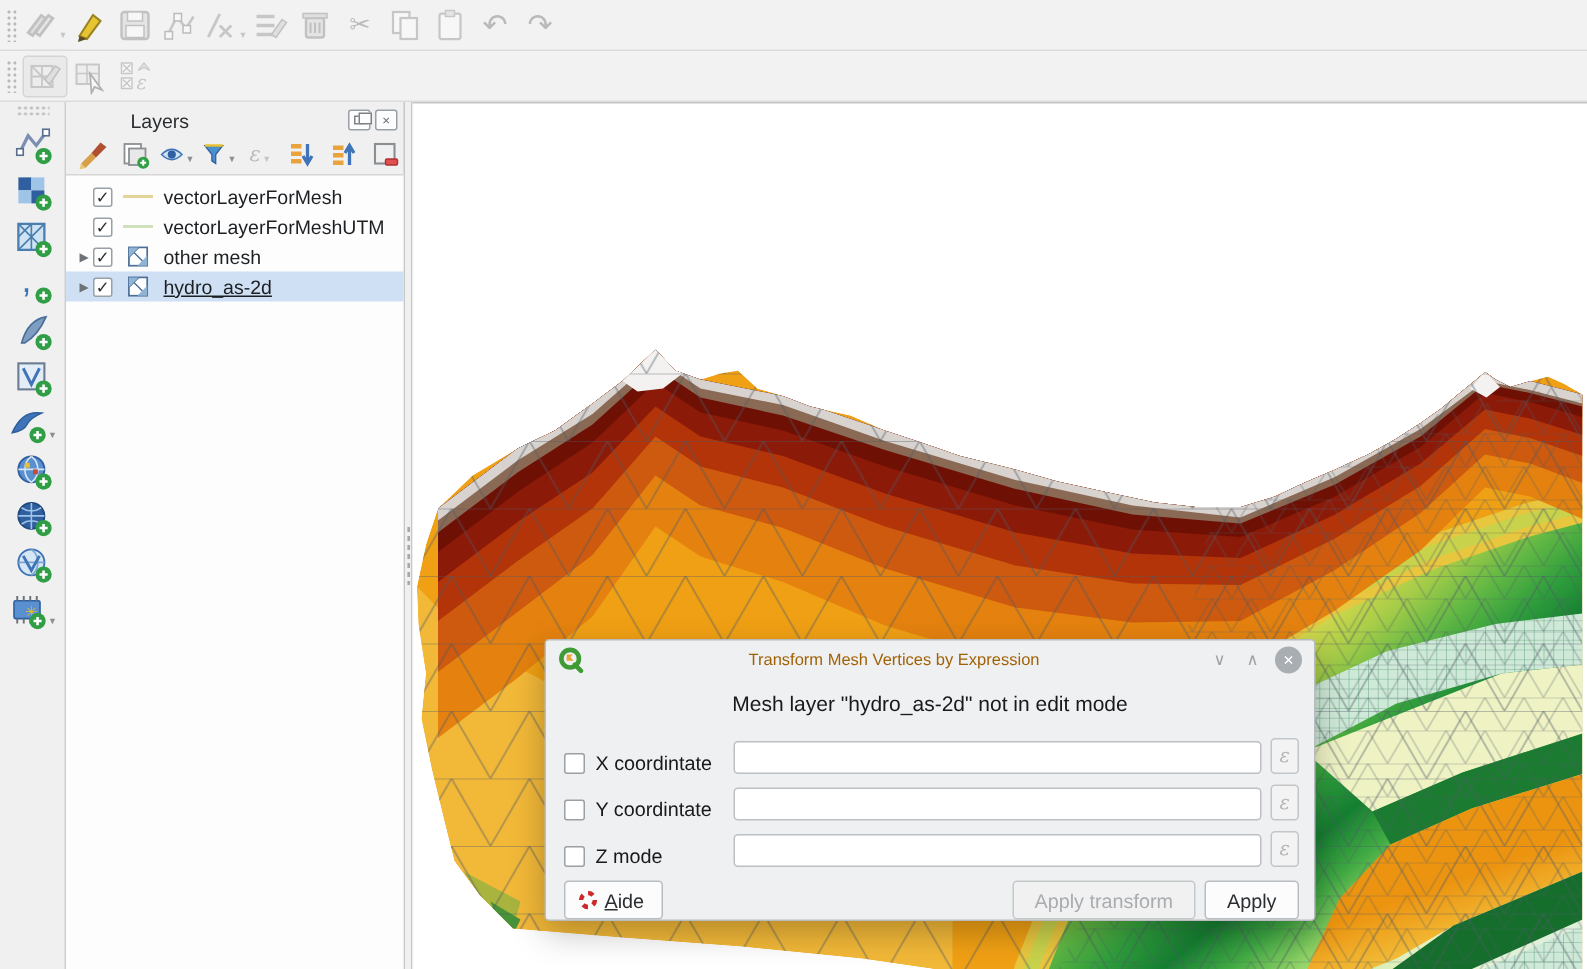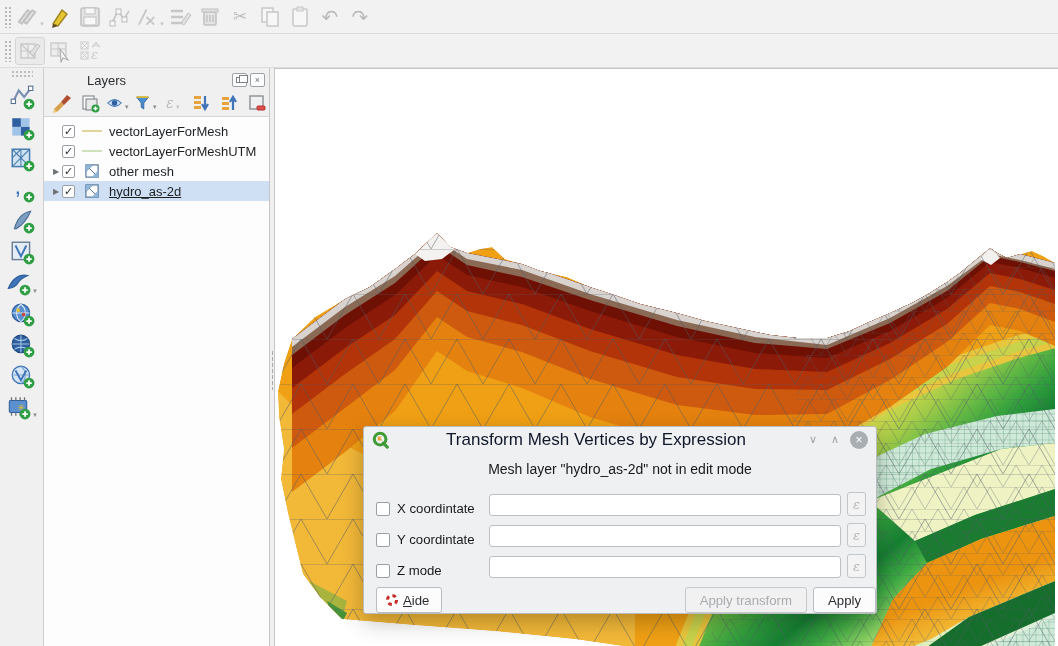--- a/index.html
+++ b/index.html
@@ -59,35 +59,35 @@
 
   
   .canvas { flex:1; position:relative; background:#ffffff; border-top:1px solid #c6c6c6; overflow:hidden; }
   #terrain { position:absolute; left:0; top:0; }
 
   
   .dialog { position:absolute; left:88px; top:357px; width:514px; height:188px;
     background:#eff0f1; border:1px solid #b9bcbe; border-radius:3px;
     box-shadow:0 8px 22px rgba(0,0,0,.25); display:flex; flex-direction:column; }
   .dlg-titlebar { height:27px; display:flex; align-items:center; padding:0 8px; }
-  .dlg-title { flex:1; text-align:center; color:#0f172a; font-size:17px; }
+  .dlg-title { flex:1; text-align:center; color:#a16207; font-size:11px; }
   .dlg-chevron { font-size:11px; color:#9ea2a5; width:22px; text-align:center; }
   .dlg-close { width:18px; height:18px; border-radius:50%; background:#a9aeb3; color:#fff;
     display:flex; align-items:center; justify-content:center; font-size:12px; margin-left:4px; }
   .dlg-msg { text-align:center; margin-top:9px; font-size:14px; color:#17191b; }
   .dlg-rows { padding:8px 10px 0 12px; }
   .dlg-row { height:31px; display:flex; align-items:flex-end; }
   .dlg-cb { width:14px; height:14px; border:1px solid #9aa0a5; border-radius:2px; background:#fff; }
   .dlg-row-label { width:92px; margin-left:7px; font-size:13.2px; color:#17191b; }
   .dlg-input { flex:1; height:22px; border:1px solid #bcc0c4; border-radius:3px; background:#fff;
     font-family:"Liberation Sans",sans-serif; font-size:13px; padding:0 4px; }
   .eps-btn { width:19px; height:24px; margin-left:6px; border:1px solid #c3c6c9; border-radius:3px;
     background:#f3f3f3; color:#b3b6b9; font-size:13px; display:flex; align-items:center; justify-content:center;
     font-family:"DejaVu Serif", serif; font-style:italic; }
-  .dlg-buttons { display:flex; align-items:center; padding:9px 0 0 12px; gap:6px; }
+  .dlg-buttons { display:flex; align-items:center; padding:9px 10px 0 12px; gap:6px; }
   .btn { height:26px; border:1px solid #b9bdc1; border-radius:3px; background:#fcfcfc;
     display:flex; align-items:center; justify-content:center; font-size:13.2px; color:#2b2e31; padding:0 14px; }
   .btn.disabled { color:#a9acaf; background:#f1f1f2; border-color:#c6c9cc; }
   .btn-help { padding:0 12px 0 8px; gap:4px; }
   .mnemo { text-decoration:underline; }
   .spacer { flex:1; }
 </style>
 </head>
 <body>
 

